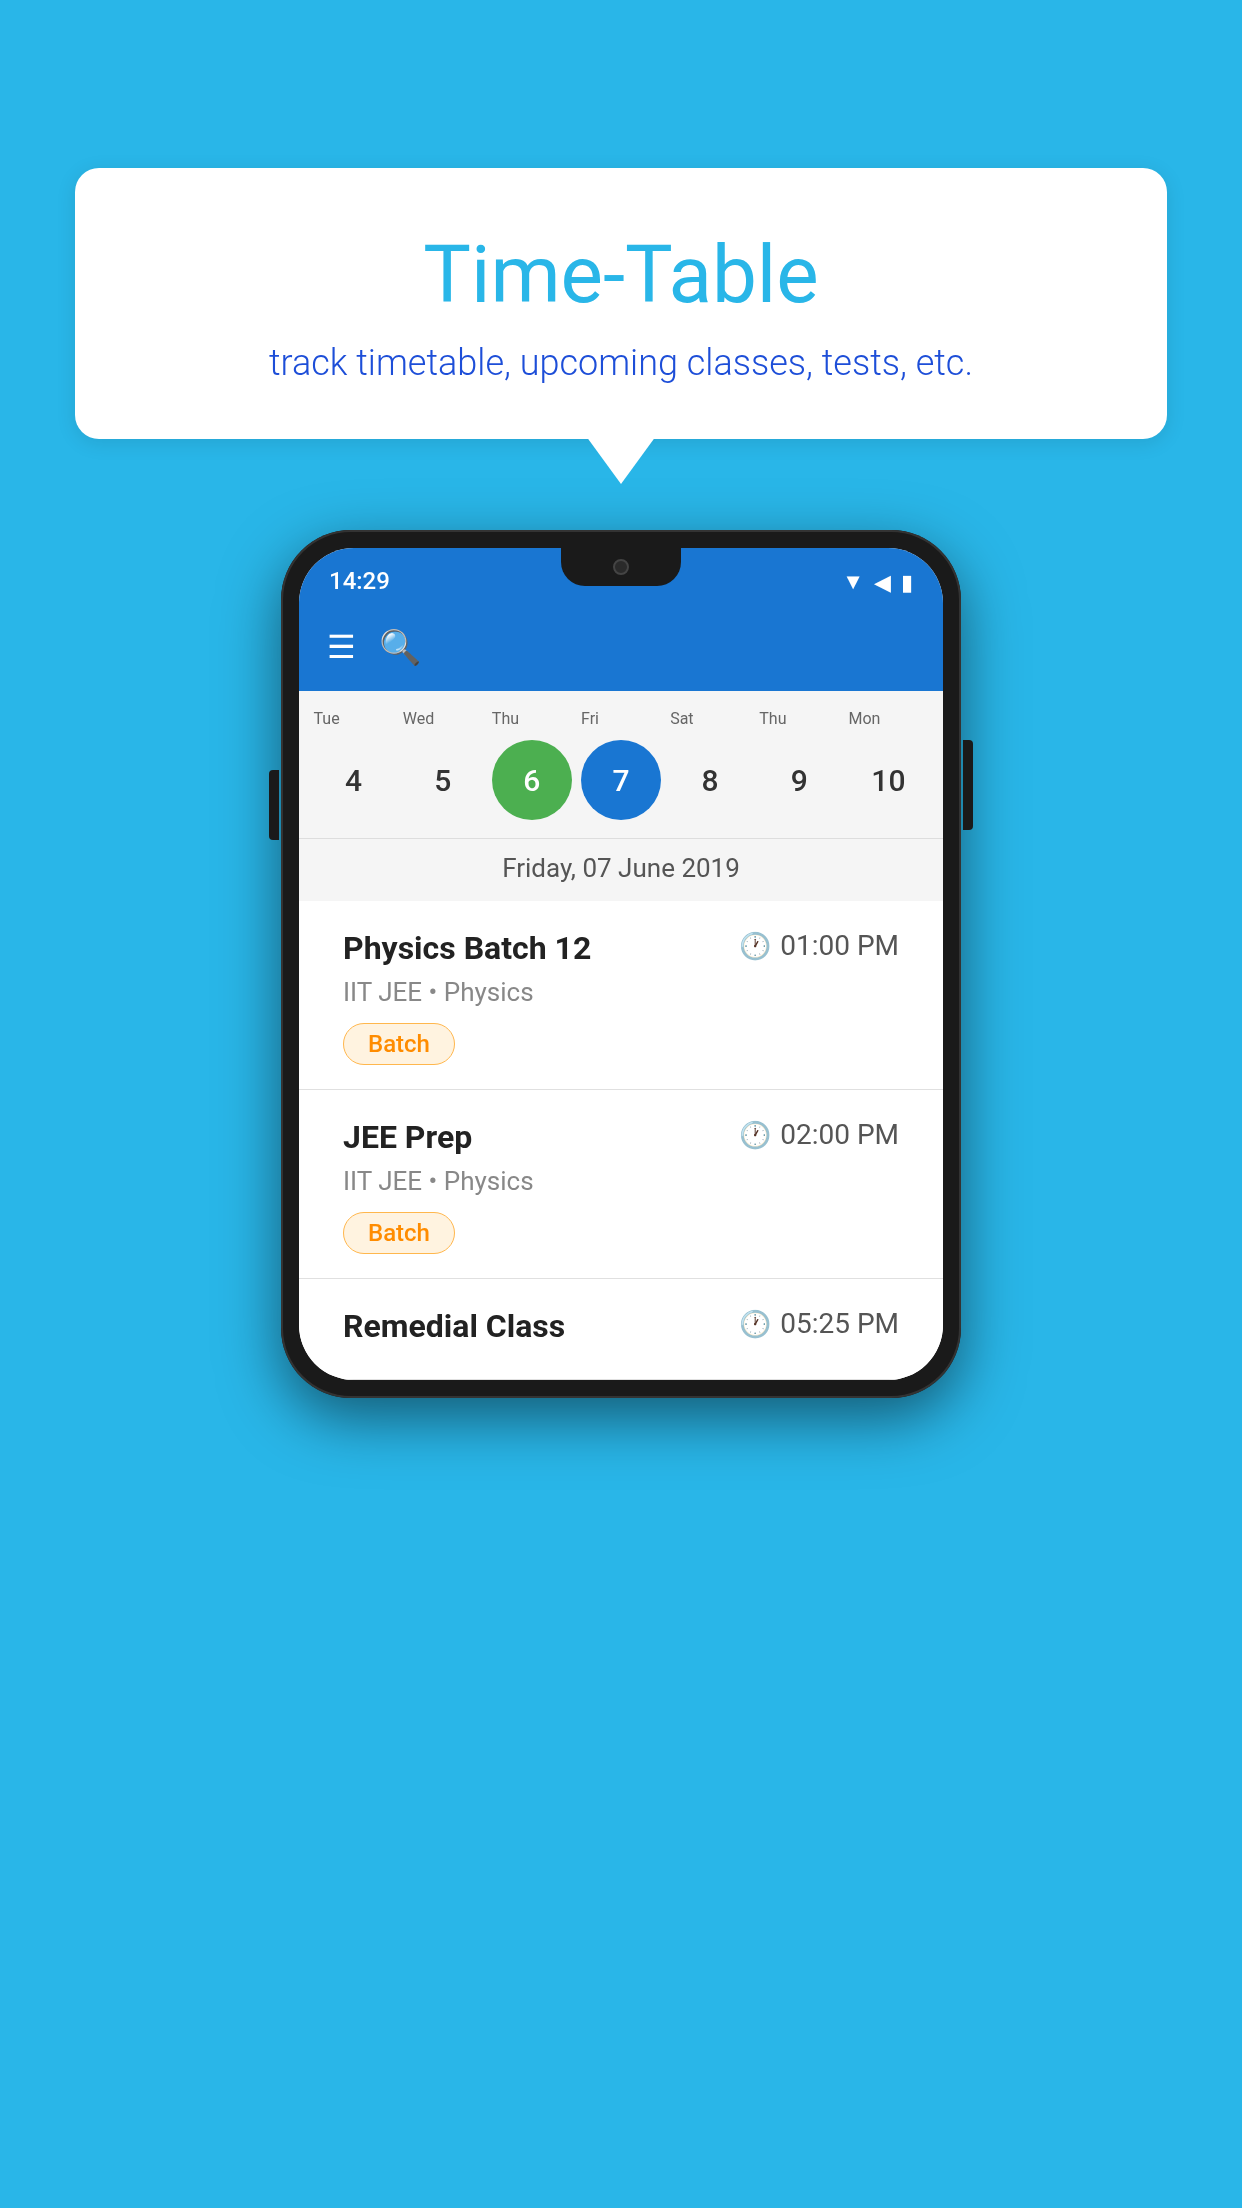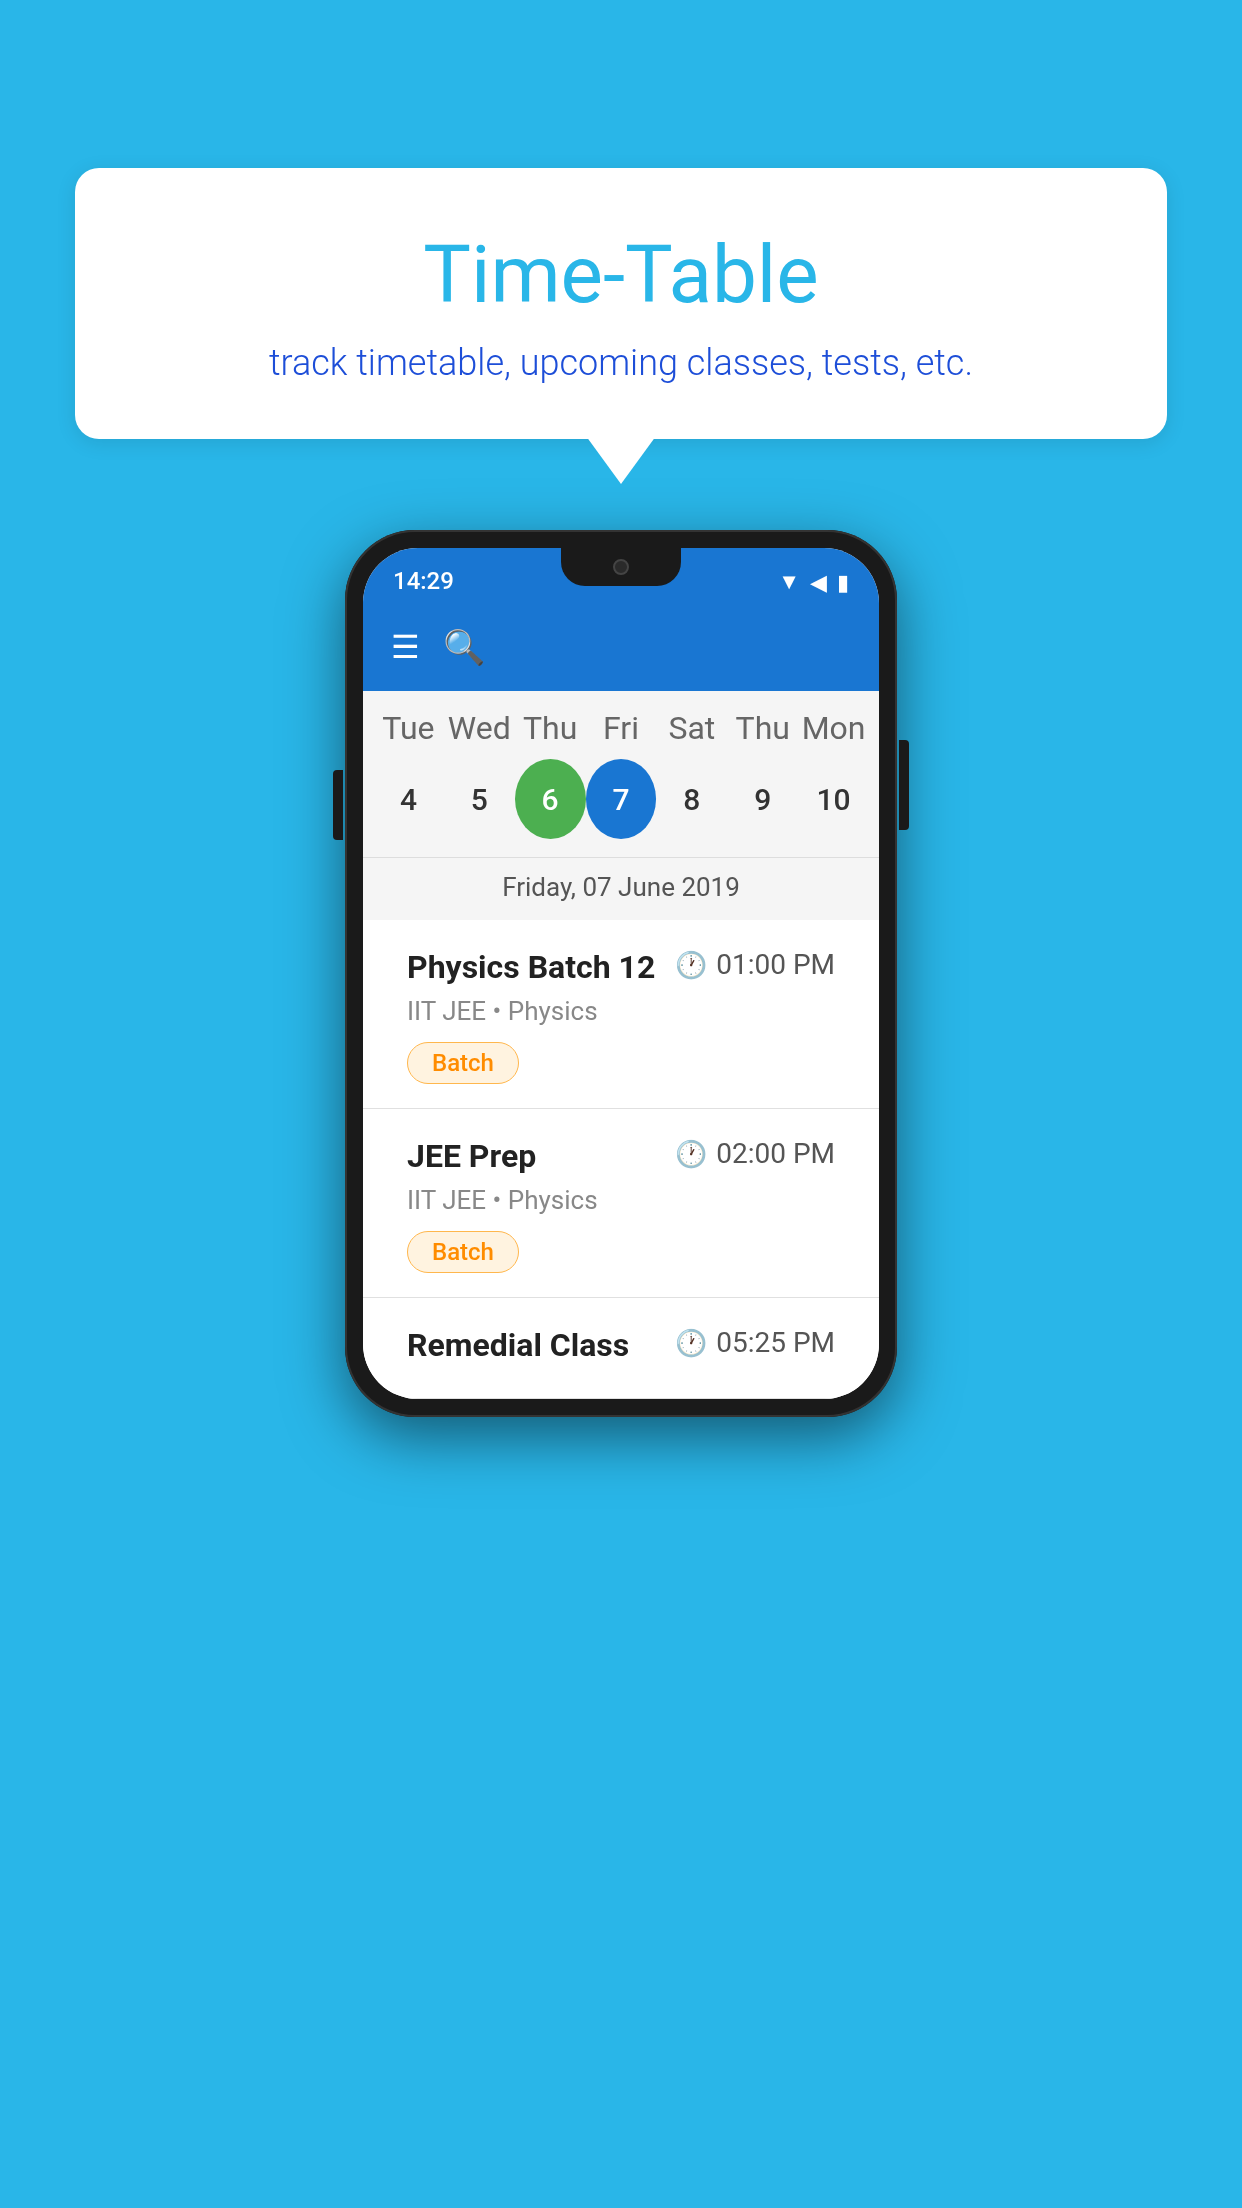--- a/index.html
+++ b/index.html
@@ -57,21 +57,21 @@
       color: #1d4ed8;
       font-weight: 300;
     }
 
     
     .phone-container {
       position: absolute;
       top: 530px;
       left: 50%;
       transform: translateX(-50%);
-      width: 552px;
+      width: 680px;
     }
 
     .phone-outer {
       background: #1a1a1a;
       border-radius: 70px;
       padding: 18px;
       box-shadow: 0 20px 60px rgba(0,0,0,0.5), inset 0 0 0 2px #333;
       position: relative;
     }
 
@@ -193,24 +193,24 @@
     }
 
     .day-headers {
       display: flex;
       justify-content: space-around;
       padding: 0 10px;
       margin-bottom: 12px;
     }
 
     .day-header {
-      font-size: 32px;
+      font-size: 16px;
       color: #666;
       width: 80px;
-      text-align: center;
+      text-align: left;
       font-weight: 400;
     }
 
     .day-numbers {
       display: flex;
       justify-content: space-around;
       padding: 0 10px;
       margin-bottom: 18px;
     }
 

